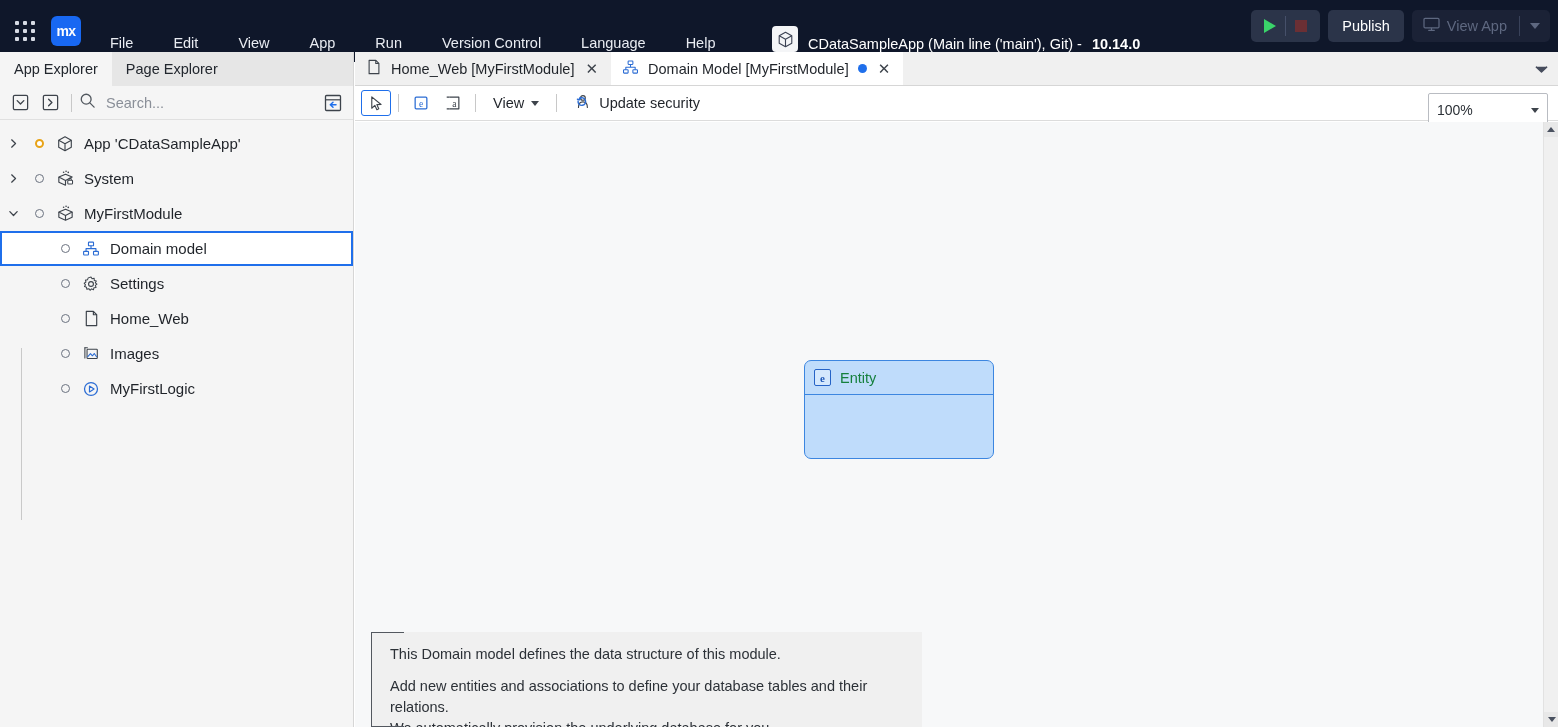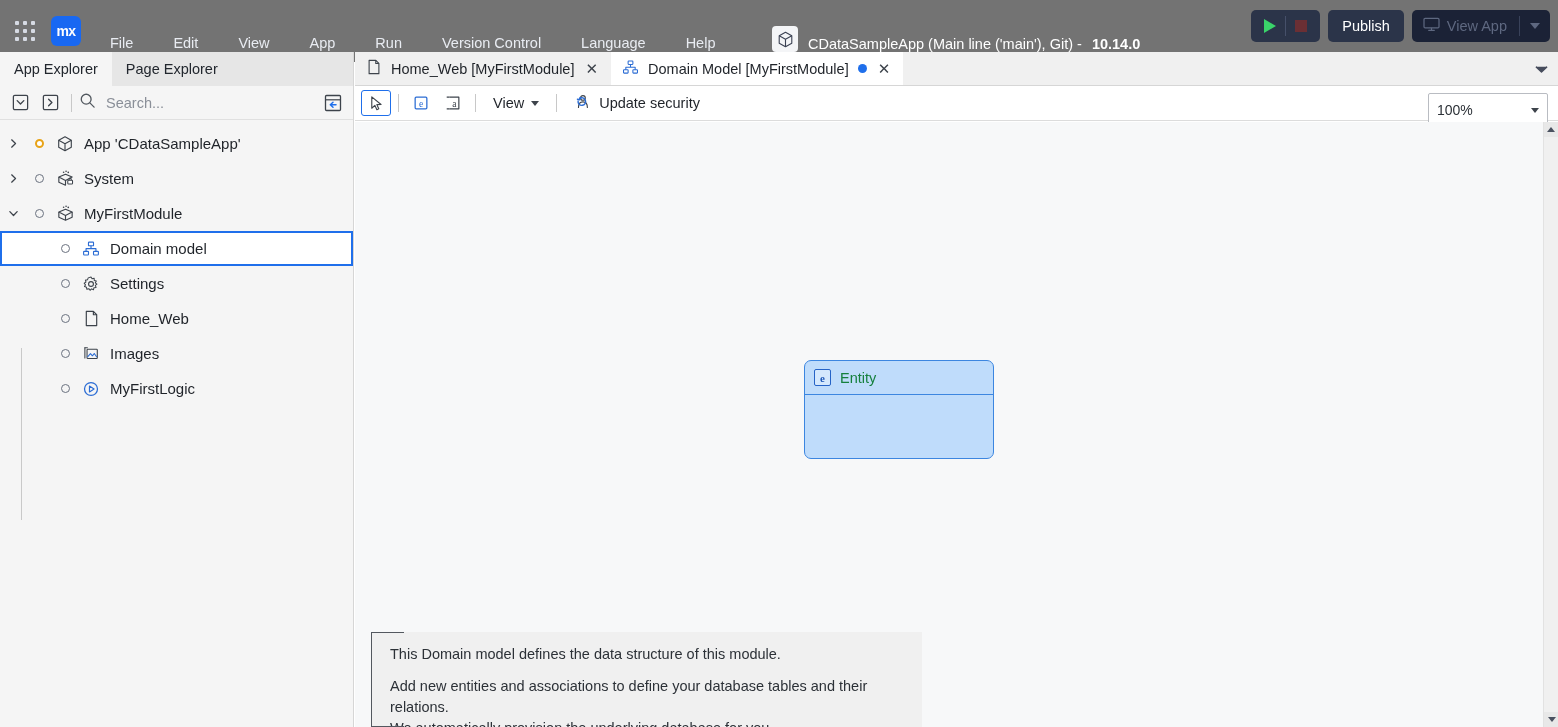--- a/index.html
+++ b/index.html
@@ -9,21 +9,21 @@
     overflow: hidden;
     font-family: "Liberation Sans", sans-serif;
     background: #ffffff;
     -webkit-font-smoothing: antialiased;
   }
   #app { position: relative; width: 1558px; height: 727px; }
 
   
   .titlebar {
     position: absolute; left: 0; top: 0; width: 1558px; height: 62px;
-    background: #737373;
+    background: #0f172a;
     display: flex; align-items: center;
   }
   .grid-dots {
     width: 34px; height: 34px; margin-left: 8px;
     display: grid; grid-template-columns: repeat(3, 4px); grid-template-rows: repeat(3, 4px);
     gap: 4px; align-content: center; justify-content: center;
     cursor: pointer;
   }
   .grid-dots i { width: 4px; height: 4px; background: #d7dbe4; border-radius: 1px; display:block; }
   .mx-logo {

